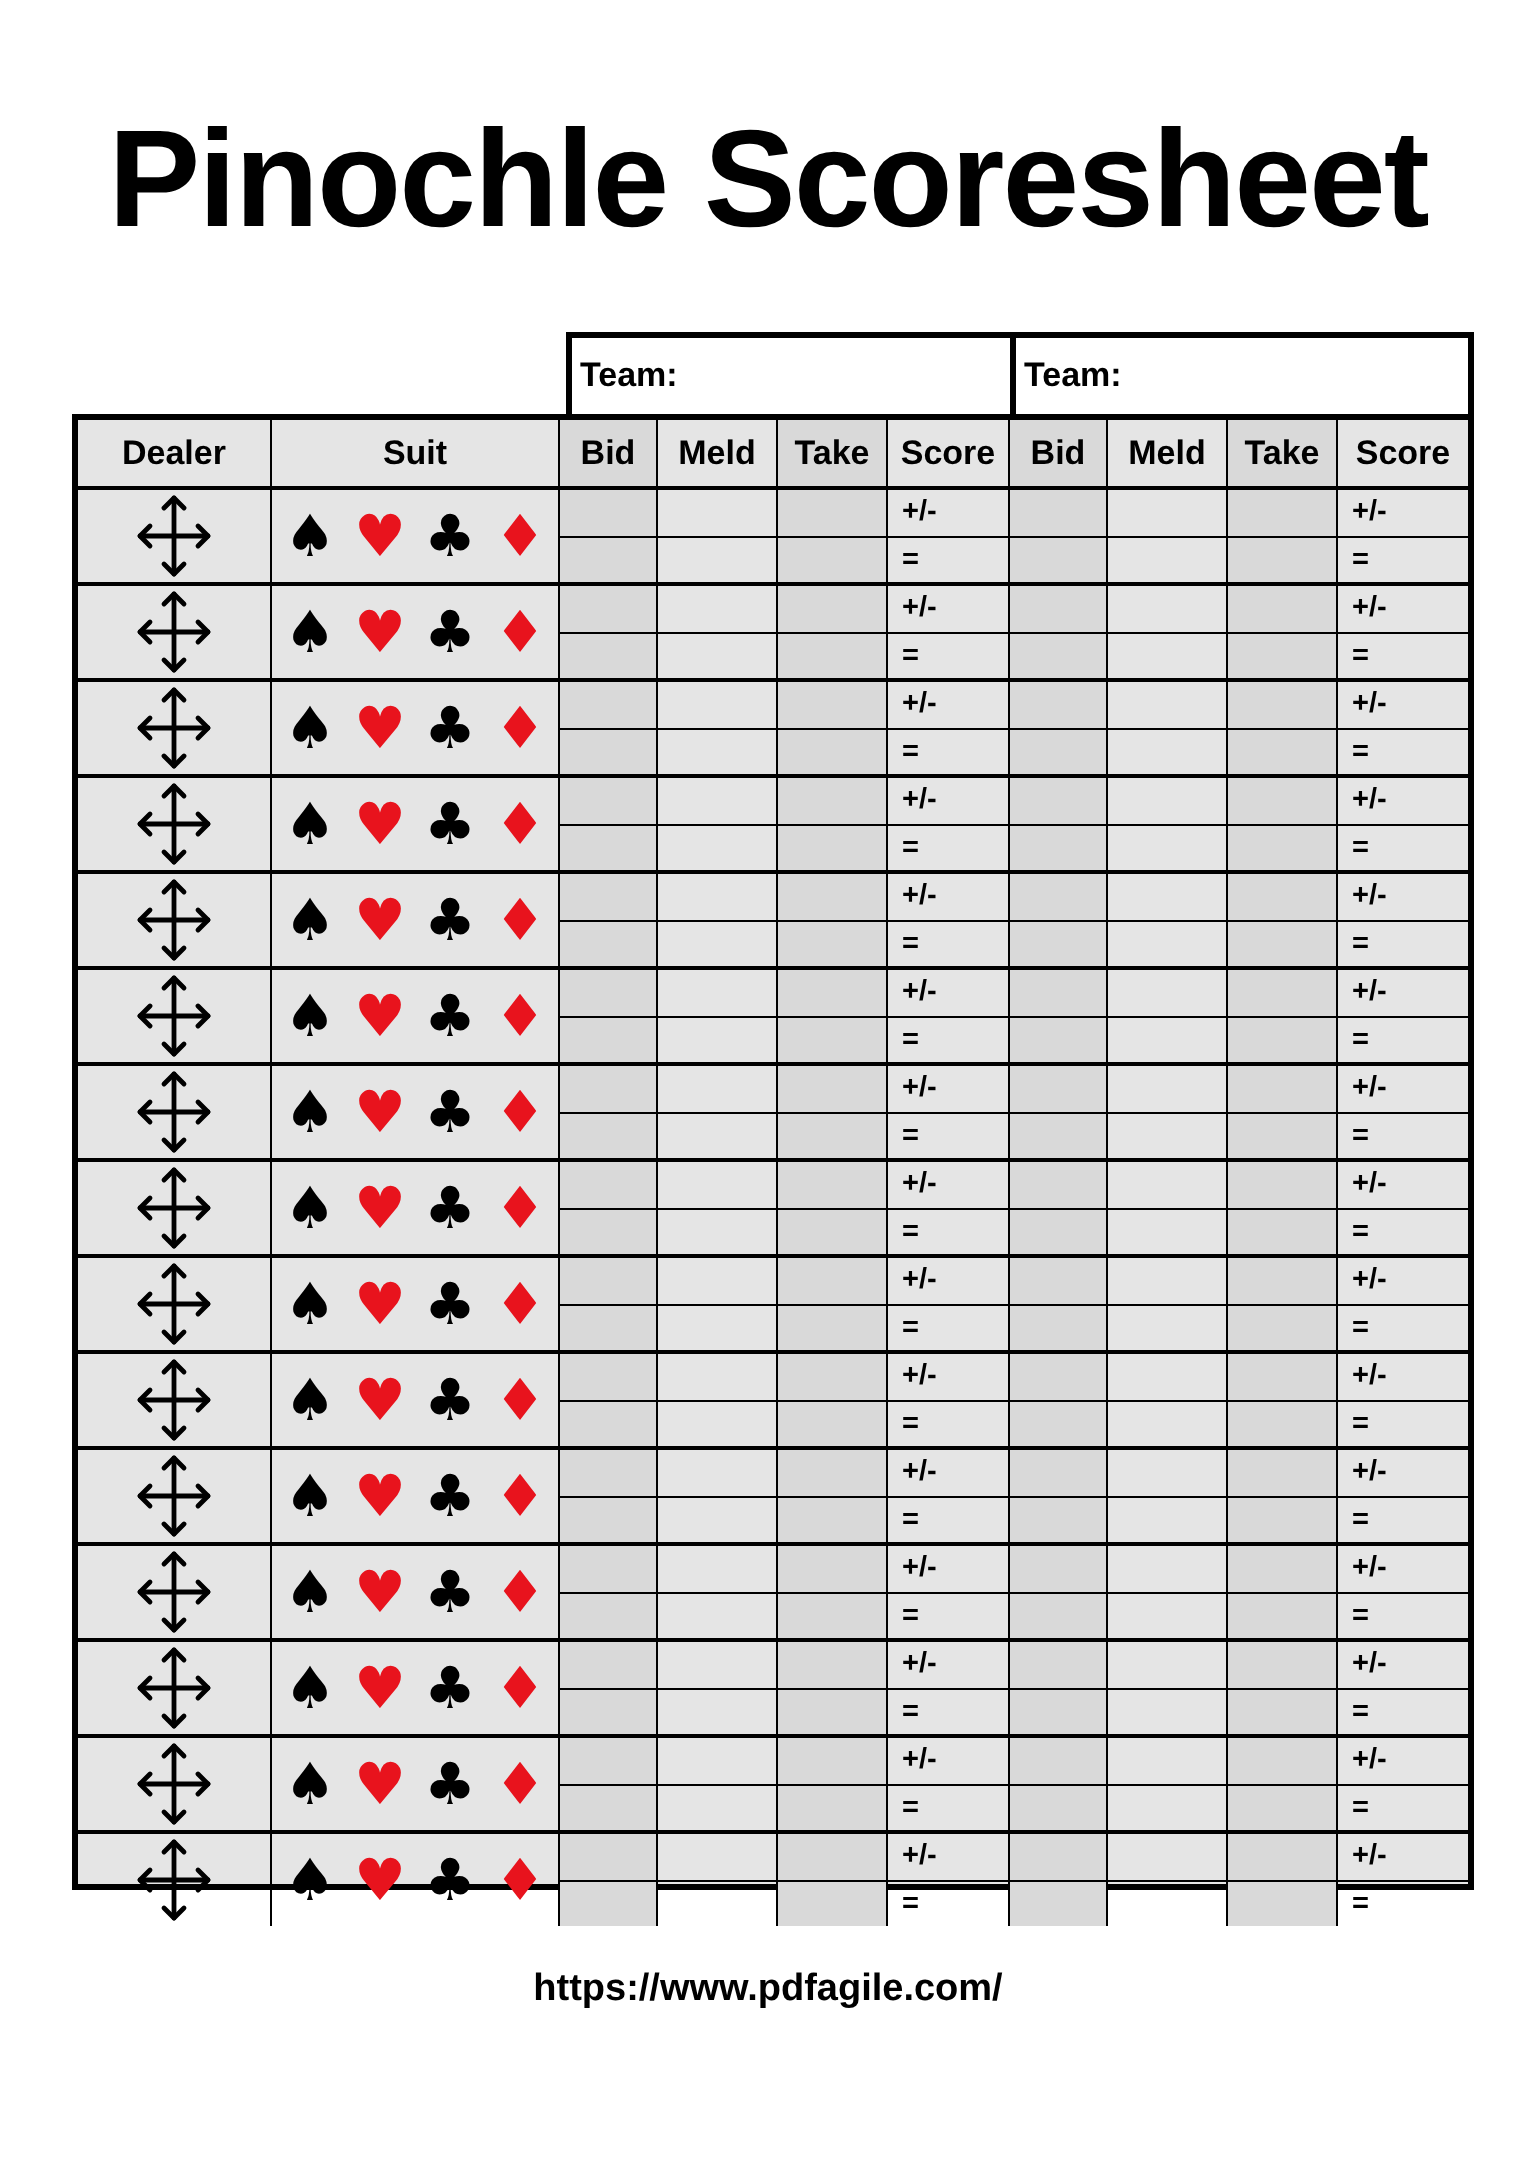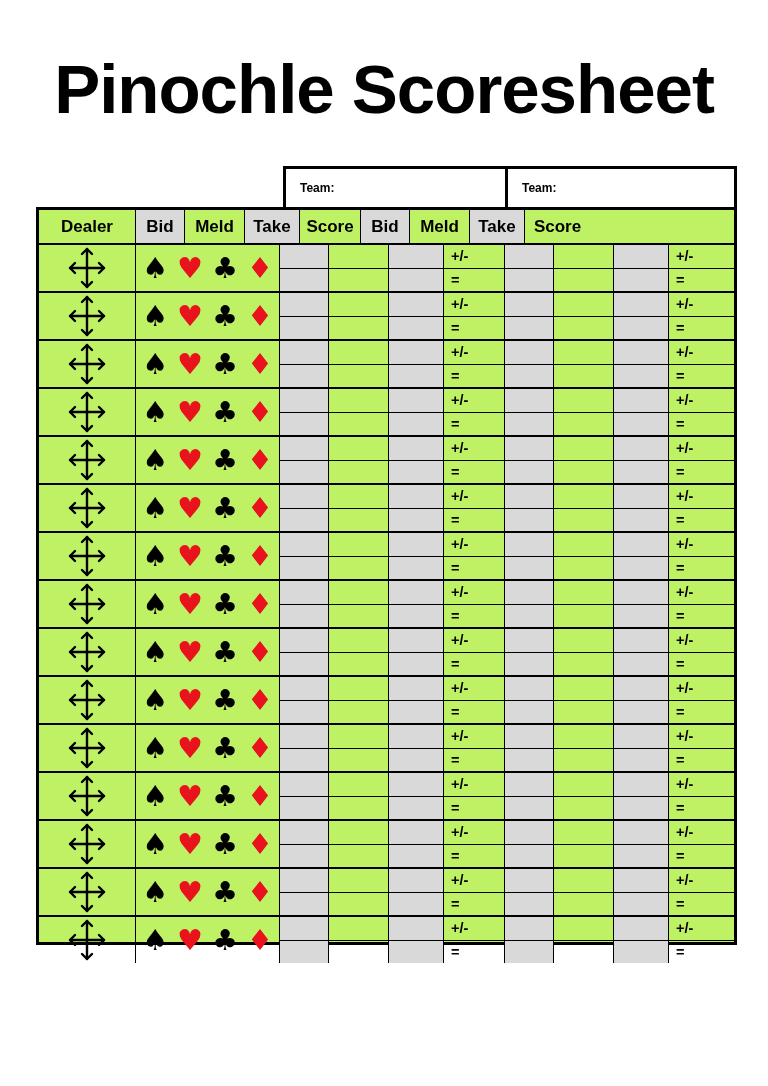--- a/index.html
+++ b/index.html
@@ -25,29 +25,29 @@
     display:flex;
   }
   .team-box {
     display:flex; align-items:center;
     border:3px solid var(--border,#000);
     border-bottom:none;
     background:#fff;
   }
   .team-box.t1 { width:225px; }
   .team-box.t2 { width:229px; border-left:none; }
-  .team-label { font-size:12px; font-weight:700; padding-left:14px; }
+  .team-label { font-size:17px; font-weight:700; padding-left:4px; }
   .team-blank { flex:1; height:100%; }
   
   .main-table {
     position:absolute; left:36px; top:207px;
     width:701px; height:738px;
     border:3px solid var(--border,#000);
     display:flex; flex-direction:column;
-    background:#bef264;
+    background:#e5e5e5;
   }
   .header-row { display:flex; height:33px; flex:none; }
   .hdr {
     display:flex; align-items:center; justify-content:center;
     font-size:17px; font-weight:700;
   }
   .rows { display:flex; flex-direction:column; flex:1; }
   .game-row { display:flex; flex:1; border-top:2px solid var(--border,#000); }
   .c { border-right:1.5px solid var(--border,#000); height:100%; }
   .w-dealer { width:97px; }
@@ -93,20 +93,21 @@
     </div>
     <div class="team-box t2">
       <span class="team-label">Team:</span>
       <span class="team-blank"></span>
     </div>
   </div>
 
   <div class="main-table">
     <div class="header-row">
       <div class="c hdr w-dealer">Dealer</div>
+      <div class="c hdr w-suit">Suit</div>
       <div class="c hdr w-bid shaded">Bid</div>
       <div class="c hdr w-meld">Meld</div>
       <div class="c hdr w-take shaded">Take</div>
       <div class="c hdr w-score">Score</div>
       <div class="c hdr w-bid2 shaded">Bid</div>
       <div class="c hdr w-meld2">Meld</div>
       <div class="c hdr w-take2 shaded">Take</div>
       <div class="c hdr w-score2">Score</div>
     </div>
     <div class="rows" id="rows-container">
@@ -1050,14 +1051,17 @@
         <span class="score-label">+/-</span>
       </div>
       <div class="sub">
         <span class="score-label">=</span>
       </div>
     </div>
   </div>
 </div>
   </div>
 
+  <div class="footer">
+    <a href="#">https://www.pdfagile.com/</a>
+  </div>
 
 </div>
 
 </body></html>

